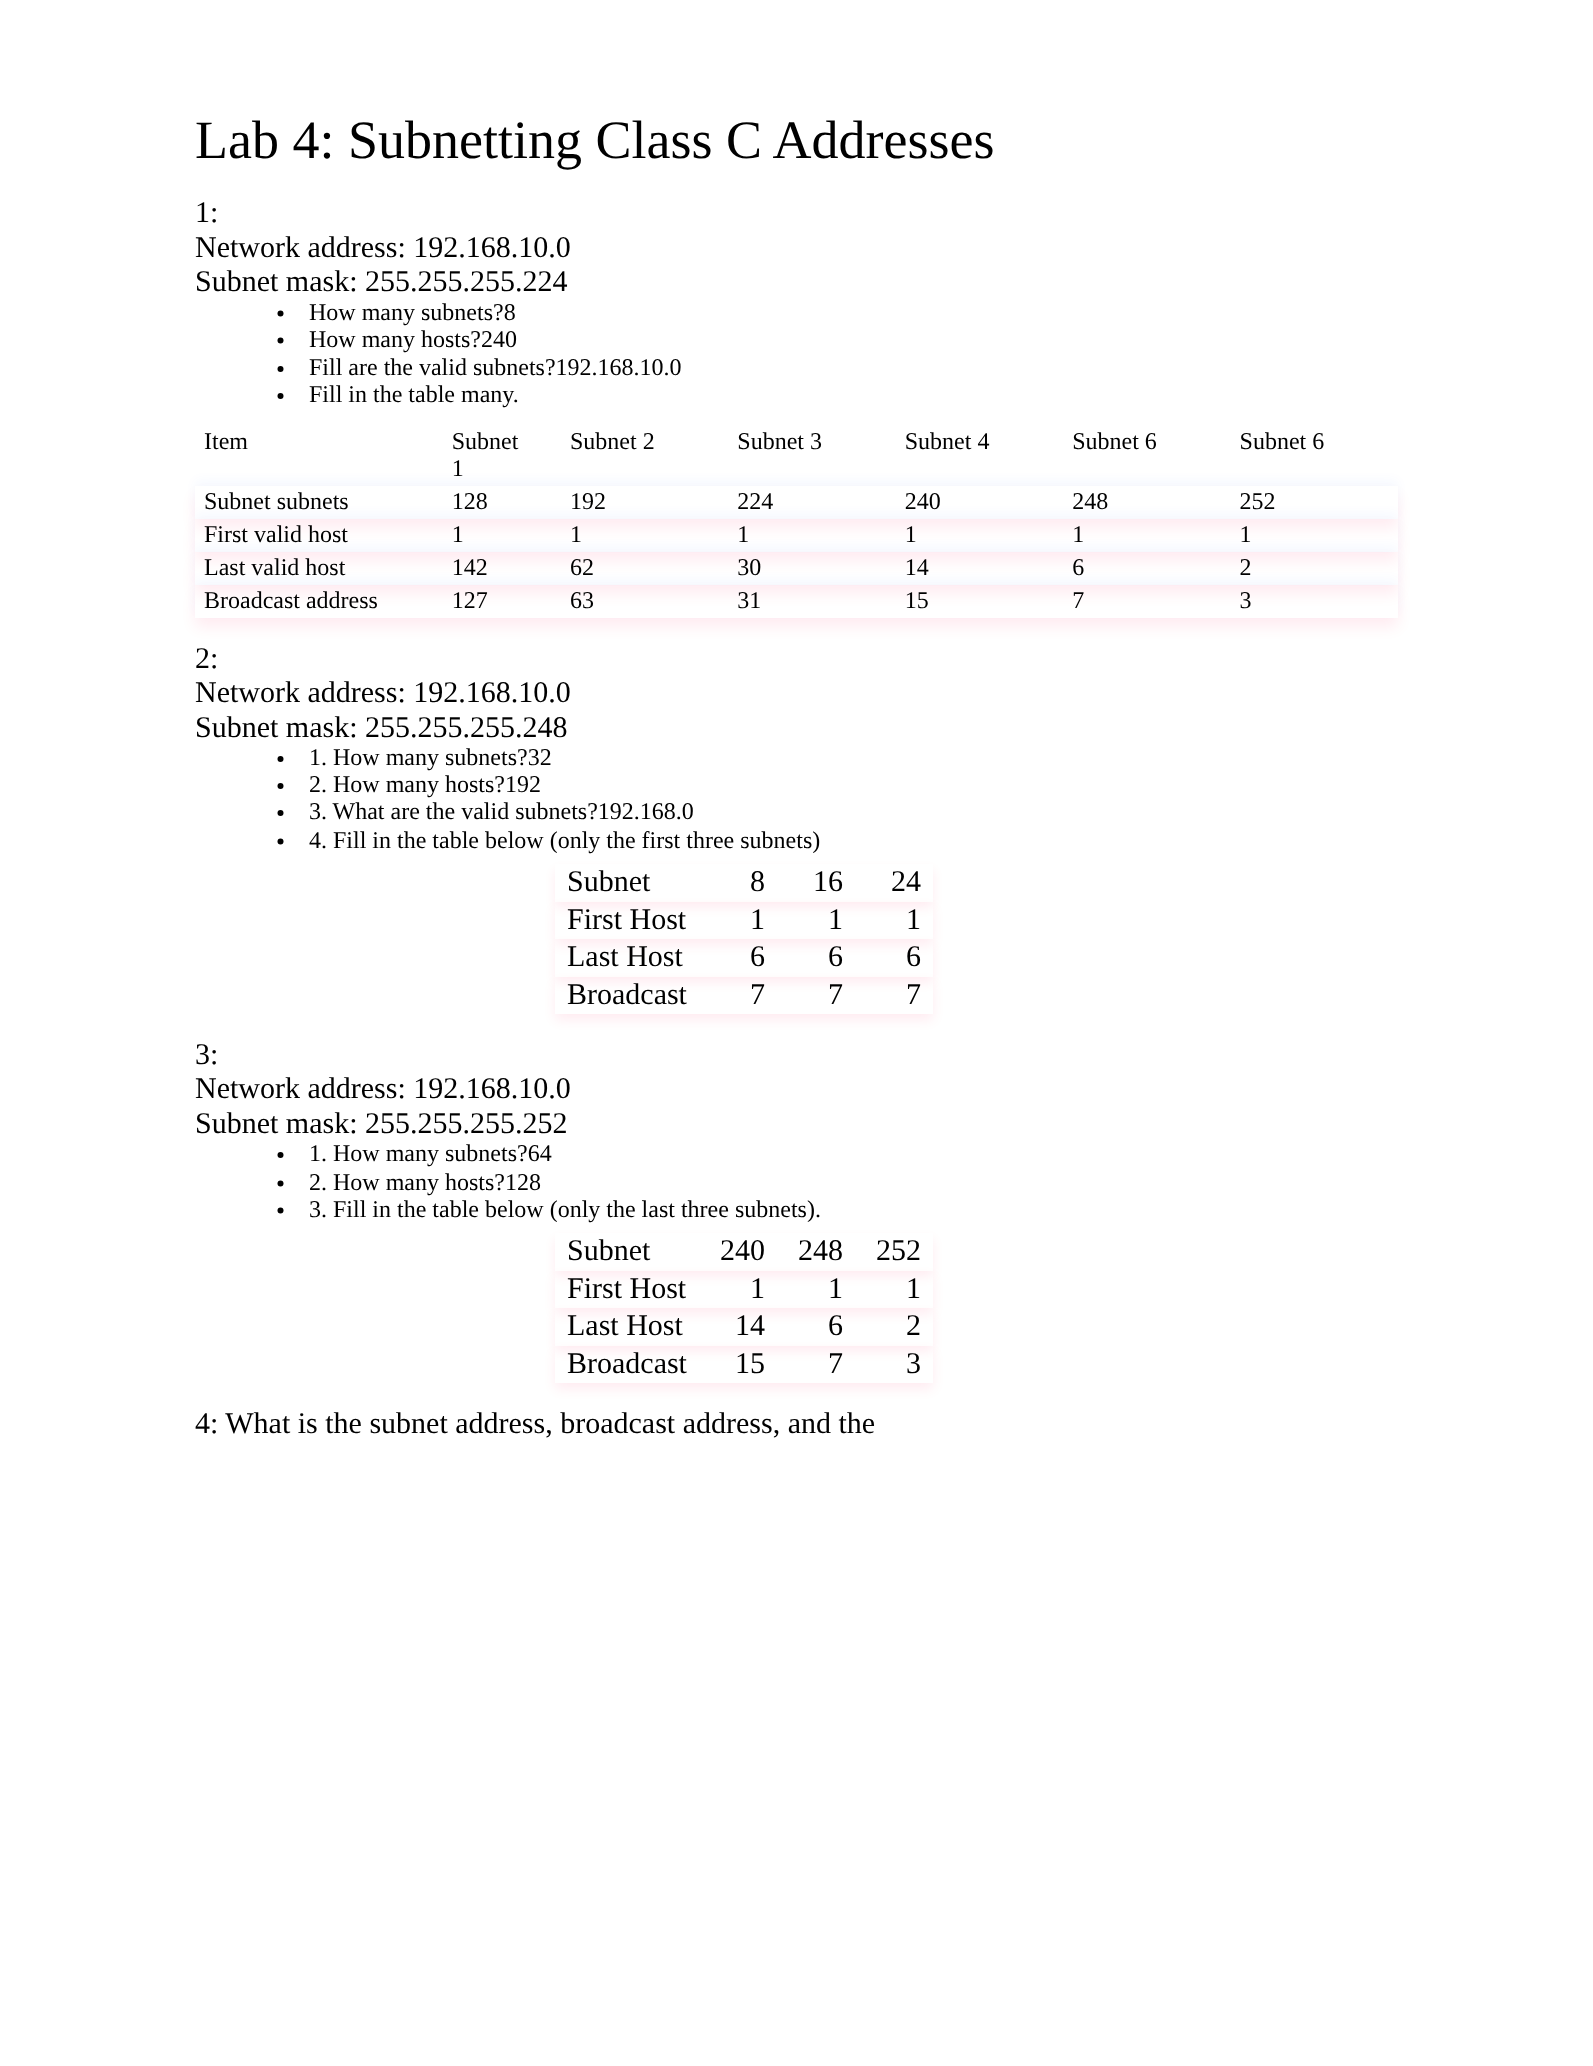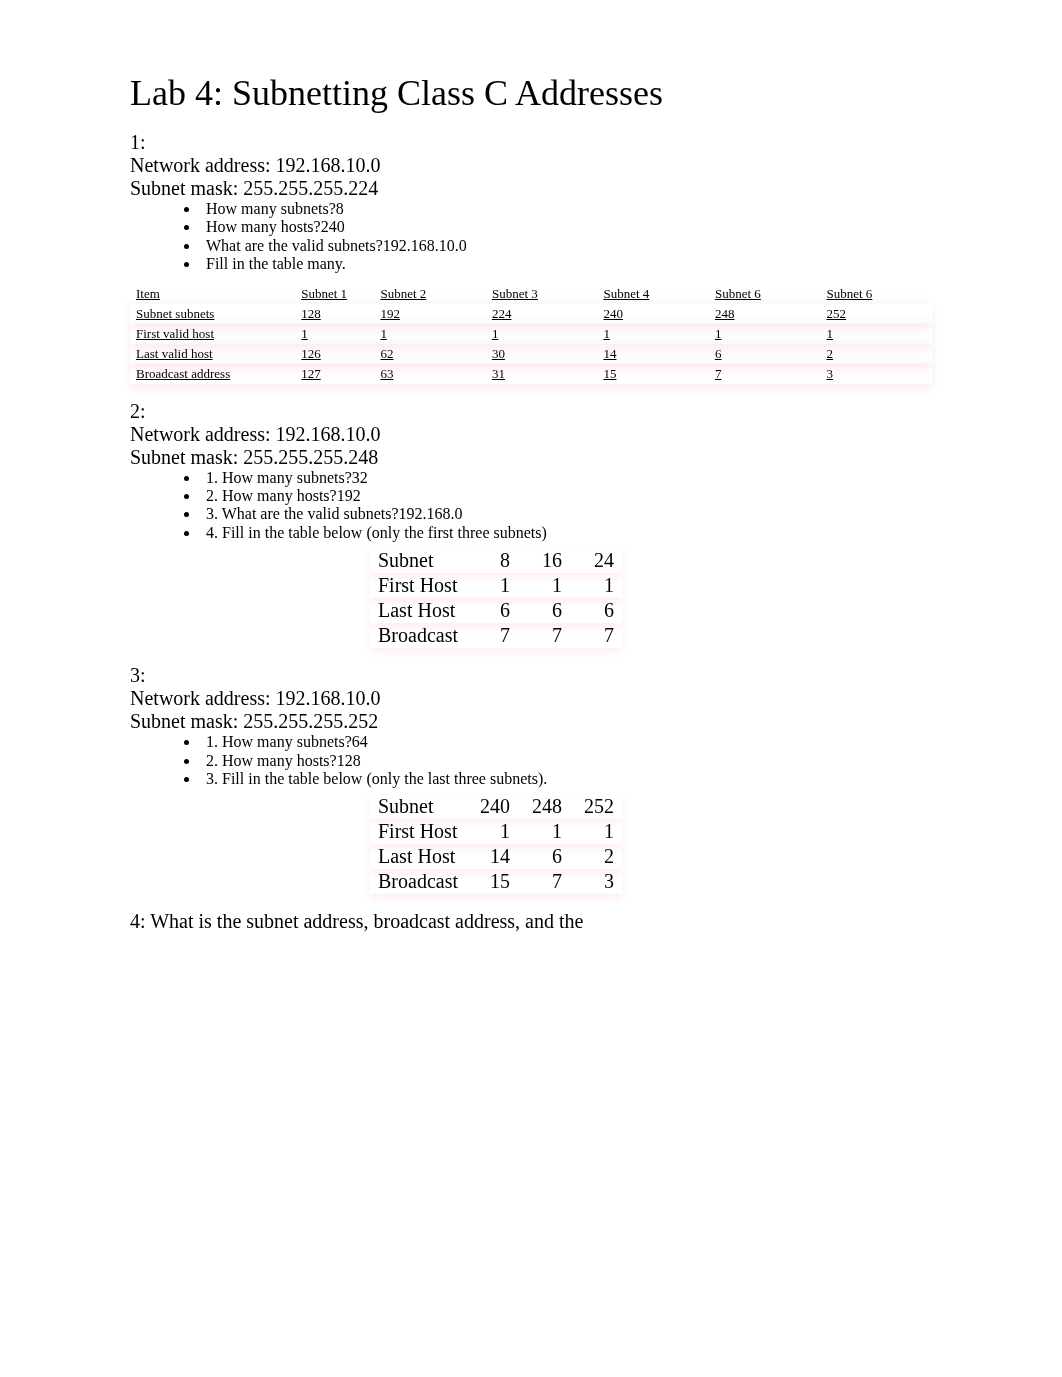--- a/index.html
+++ b/index.html
@@ -39,24 +39,23 @@
 
   
   .table1 {
     width: 100%;
     margin-top: 10px;
     border-collapse: collapse;
   }
   .table1 th, .table1 td {
     text-align: left;
     font-weight: normal;
-    font-size: 13px;
+    font-size: 16px;
     padding: 2px 6px;
     vertical-align: top;
-    text-decoration: underline;
   }
   .table1 th {
     padding-bottom: 2px;
   }
   .table1 tr.data-row {
     box-shadow: 0 6px 10px rgba(255,0,80,0.08), 0 -4px 8px rgba(0,100,255,0.04);
   }
   .t1-col0 { width: 170px; }
   .t1-col1 { width: 70px; }
   .t1-coln { width: 110px; text-align: center; }
@@ -88,21 +87,21 @@
 
   <h1>Lab 4: Subnetting Class C Addresses</h1>
 
   <div class="block">
     <div class="line">1:</div>
     <div class="line">Network address: 192.168.10.0</div>
     <div class="line">Subnet mask: 255.255.255.224</div>
     <ul class="bullets">
       <li>How many subnets?8</li>
       <li>How many hosts?240</li>
-      <li>What are the valid subnets?192.168.10.0</li>
+      <li>Fill are the valid subnets?192.168.10.0</li>
       <li>Fill in the table many.</li>
     </ul>
 
     <table class="table1">
       <tbody>
           <tr>
         <th class="t1-col0">Item</th>
         <th class="t1-col1" style="text-align:left">
               <div style="width:50px;word-break:break-word">Subnet 1</div>
             </th>
@@ -125,21 +124,21 @@
         <td>First valid host</td>
         <td>1</td>
         <td class="t1-coln">1</td>
         <td class="t1-coln">1</td>
         <td class="t1-coln">1</td>
         <td class="t1-coln">1</td>
         <td class="t1-coln">1</td>
       </tr>
       <tr class="data-row">
         <td>Last valid host</td>
-        <td>126</td>
+        <td>142</td>
         <td class="t1-coln">62</td>
         <td class="t1-coln">30</td>
         <td class="t1-coln">14</td>
         <td class="t1-coln">6</td>
         <td class="t1-coln">2</td>
       </tr>
       <tr class="data-row">
         <td>Broadcast address</td>
         <td>127</td>
         <td class="t1-coln">63</td>

